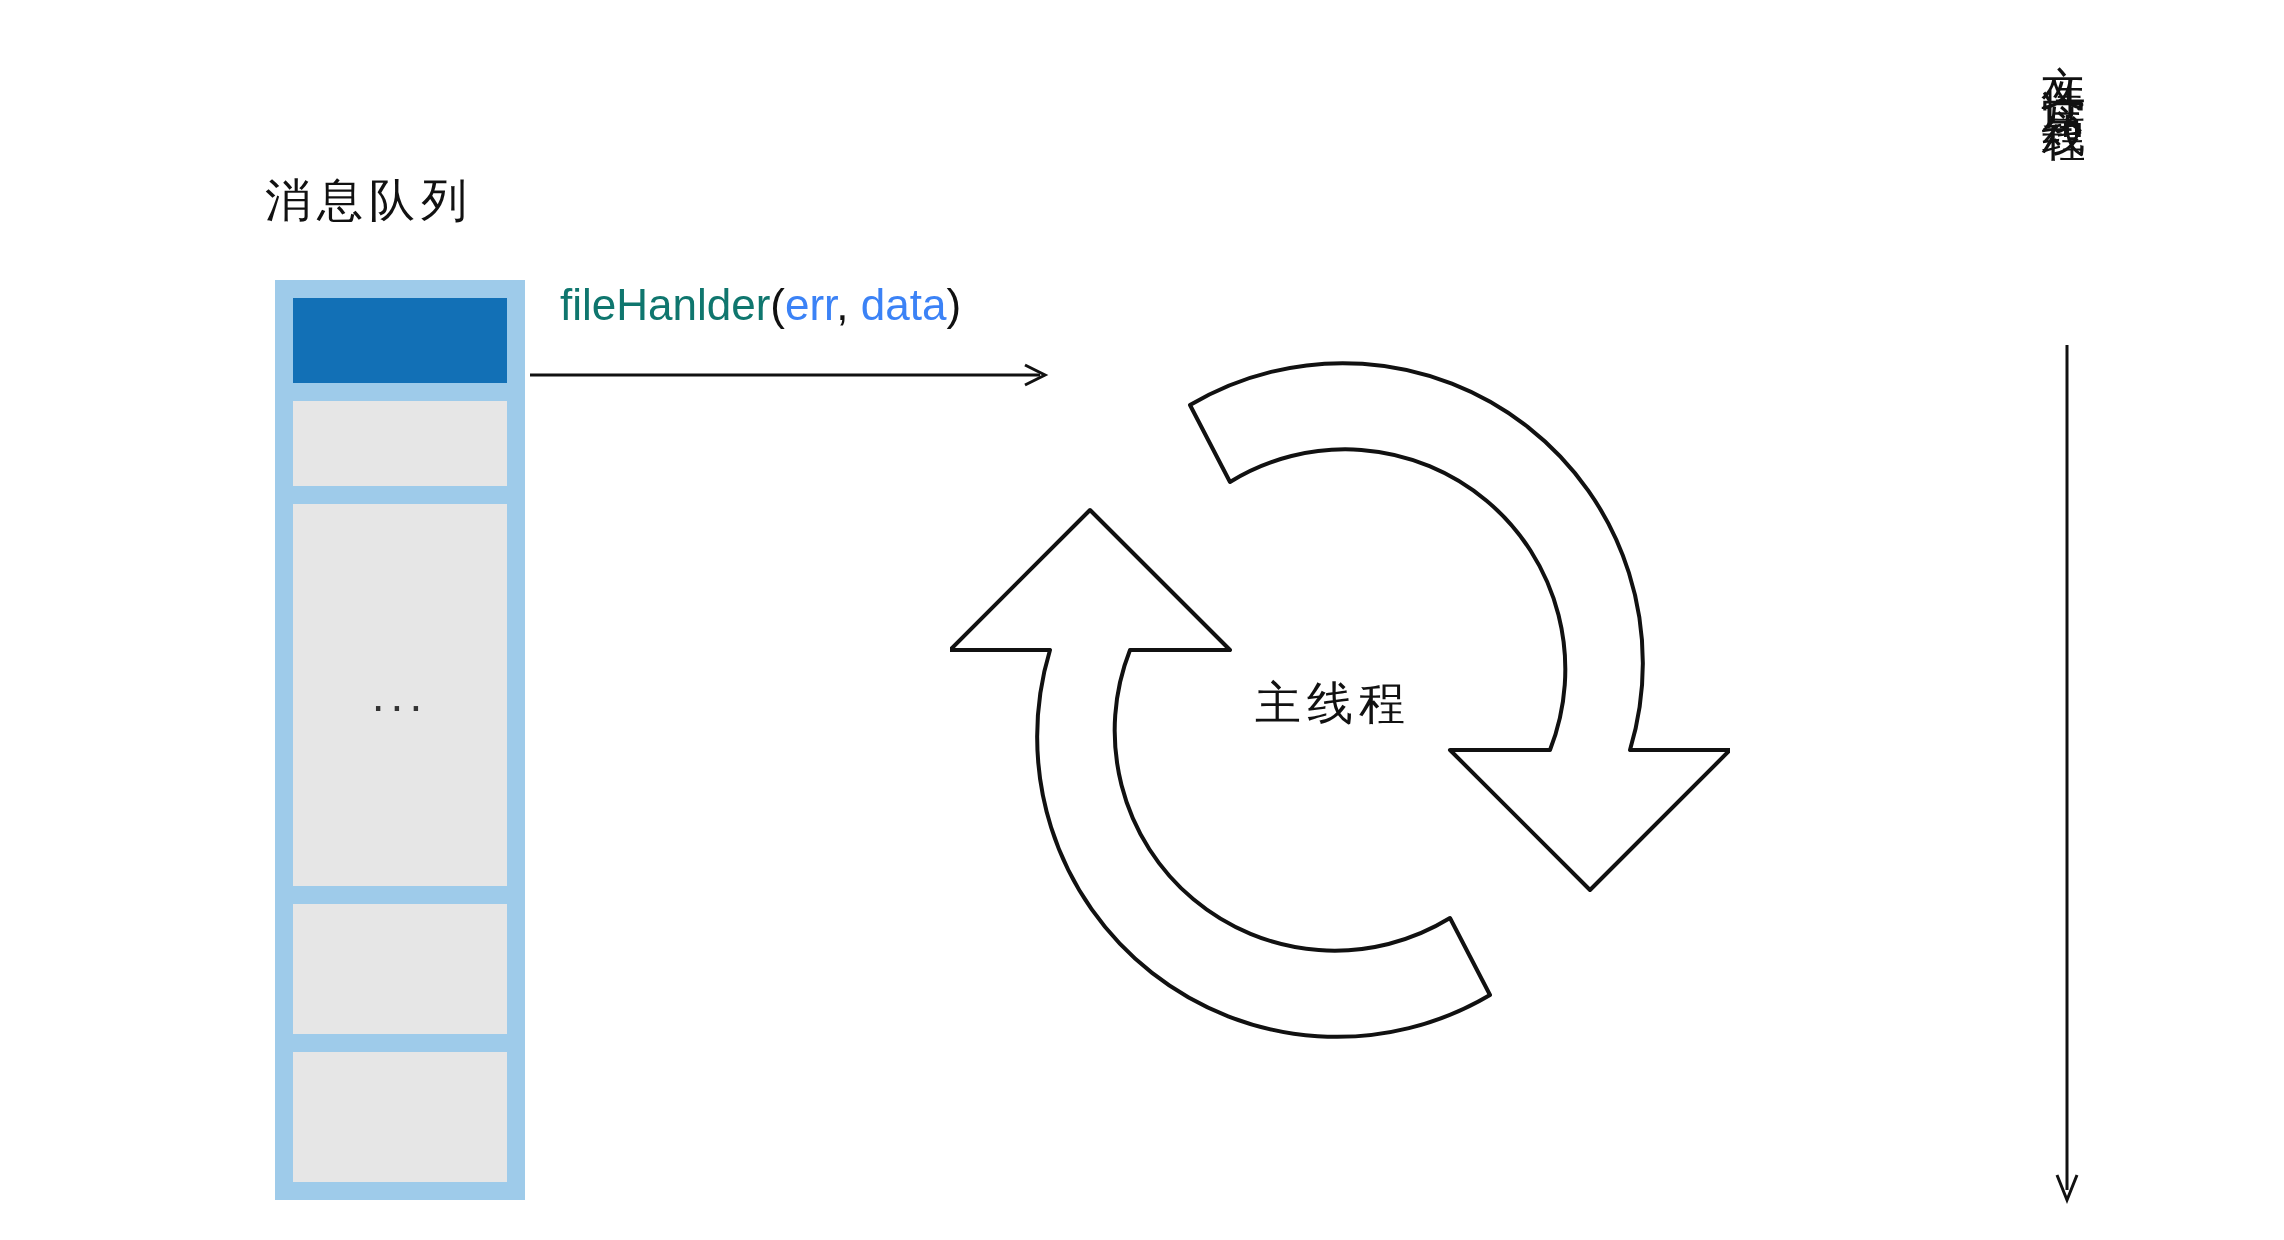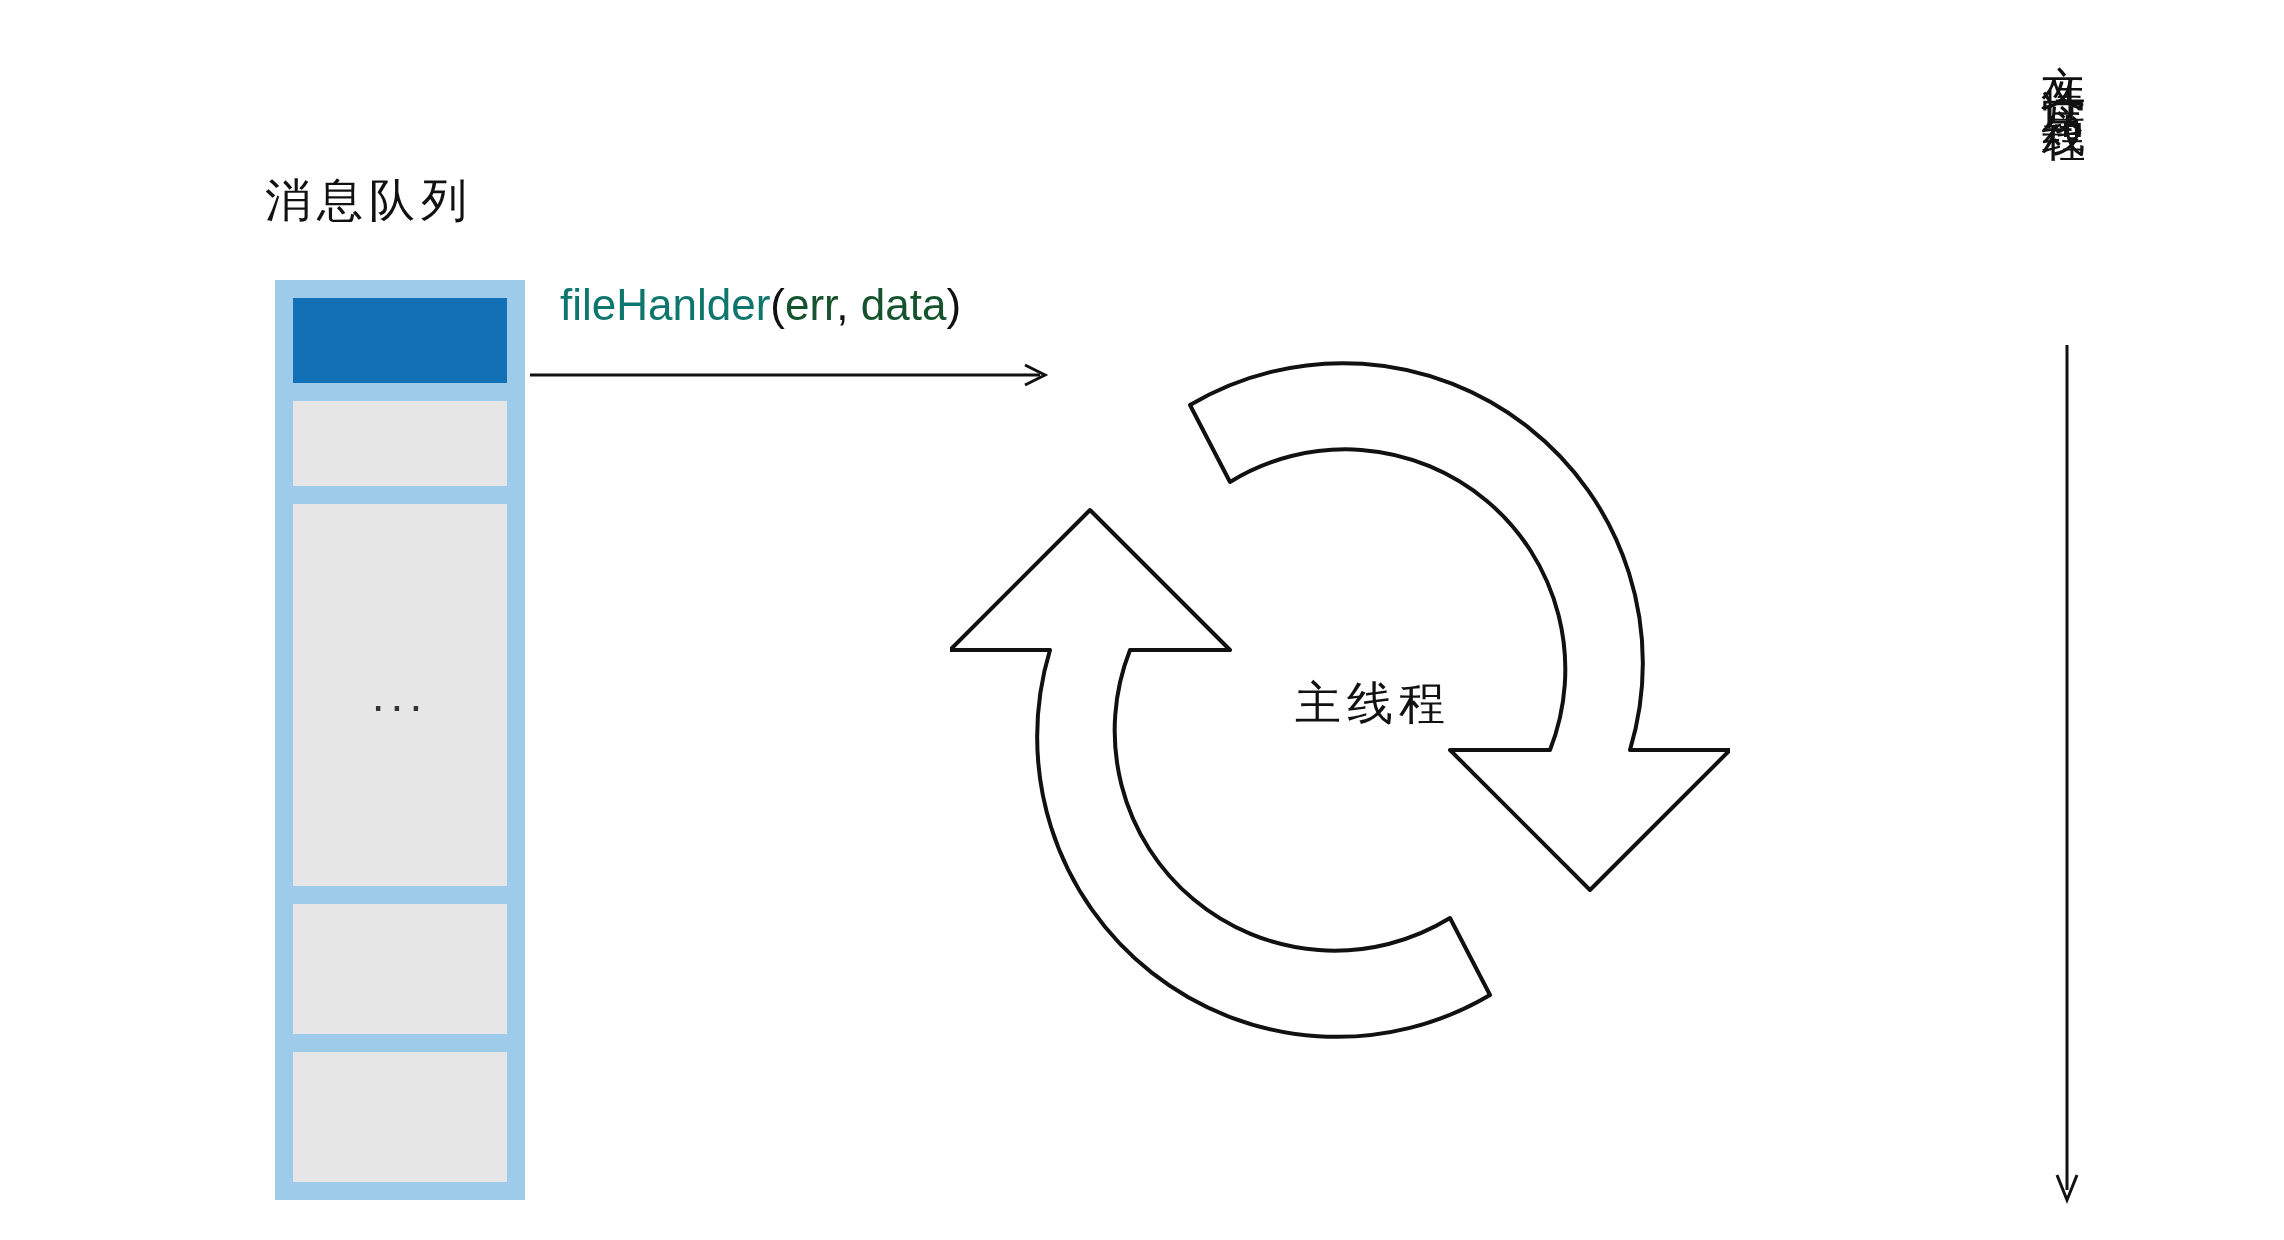--- a/index.html
+++ b/index.html
@@ -60,21 +60,21 @@
     height: 130px;
   }
   .callback {
     position: absolute;
     left: 560px;
     top: 280px;
     font-size: 44px;
   }
   .callback .fn { color: #0f766e; }
   .callback .p  { color: #111; }
-  .callback .arg{ color: #14532d; }
+  .callback .arg{ color: #3b82f6; }
   .callback .c  { color: #111; }
   .arrow-h {
     position: absolute;
     left: 530px;
     top: 360px;
     width: 530px;
     height: 30px;
   }
   .cycle {
     position: absolute;
@@ -83,21 +83,20 @@
     width: 780px;
     height: 780px;
   }
   .cycle-label {
     position: absolute;
     left: 1255px;
     top: 673px;
     font-size: 46px;
     letter-spacing: 6px;
     color: #111;
-    margin-left: 40px;
   }
   .vtext {
     position: absolute;
     left: 2035px;
     top: 30px;
     font-size: 44px;
     color: #111;
     writing-mode: vertical-rl;
     text-orientation: upright;
     letter-spacing: 12px;

